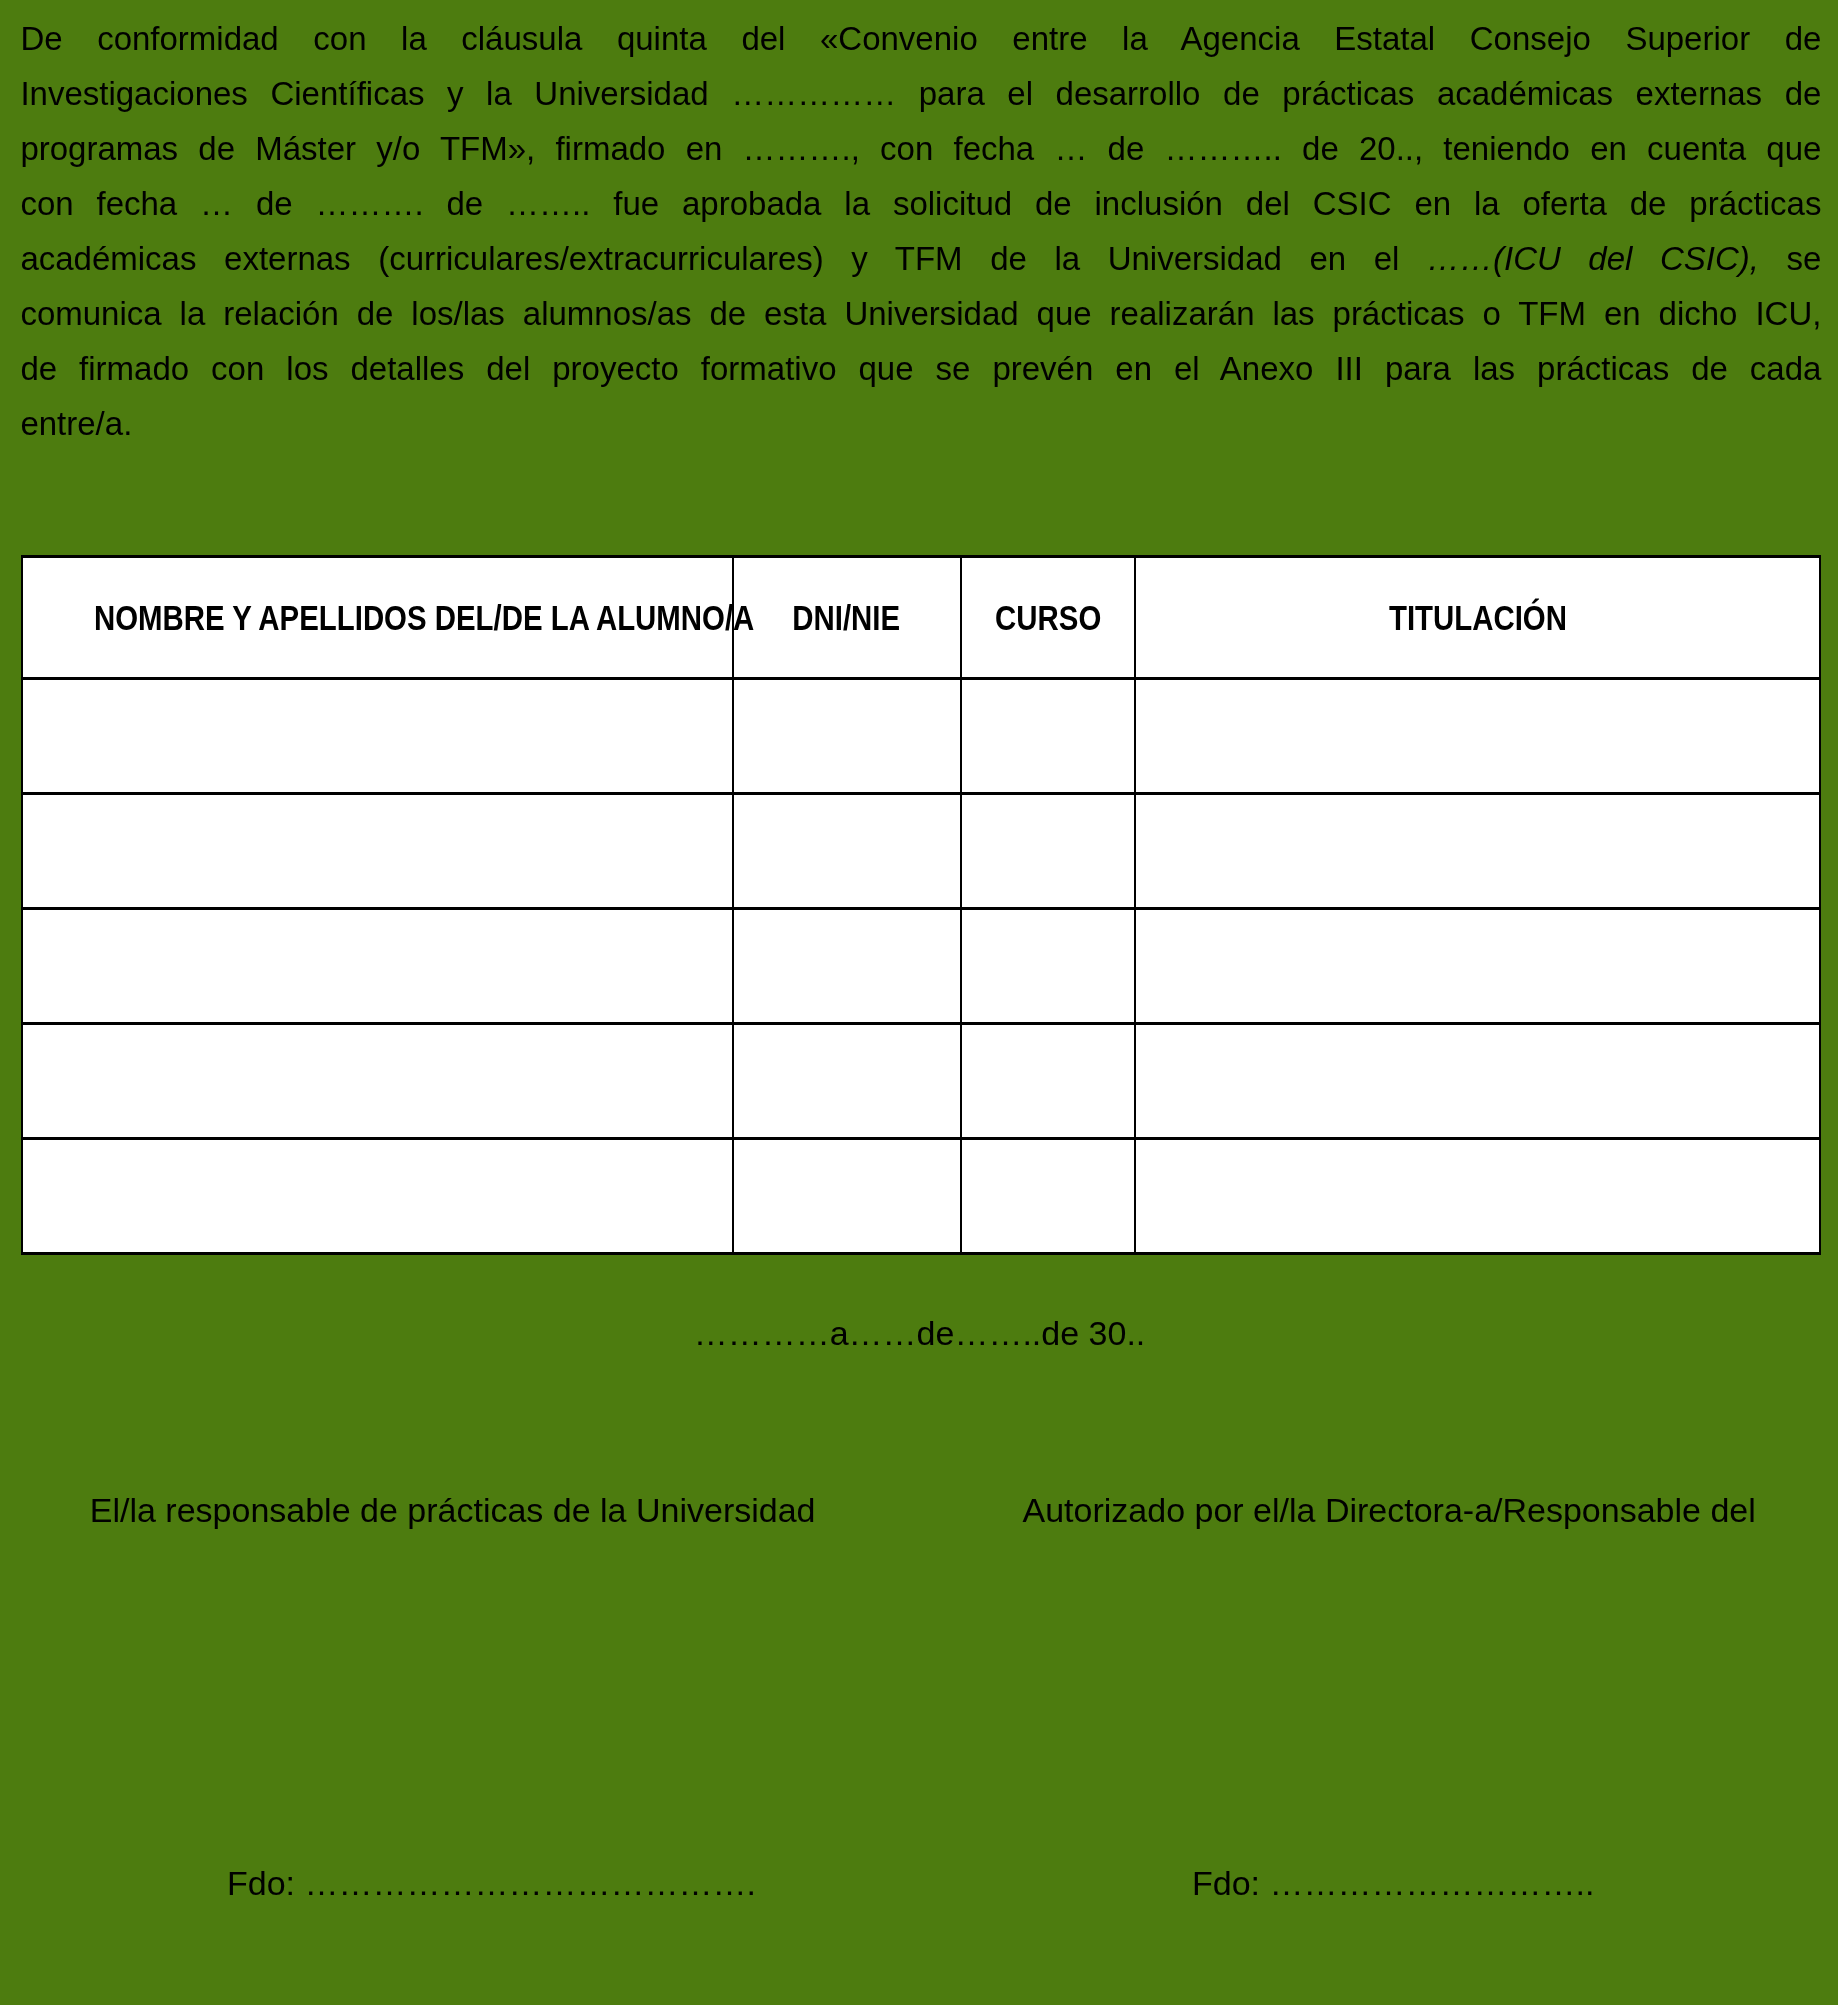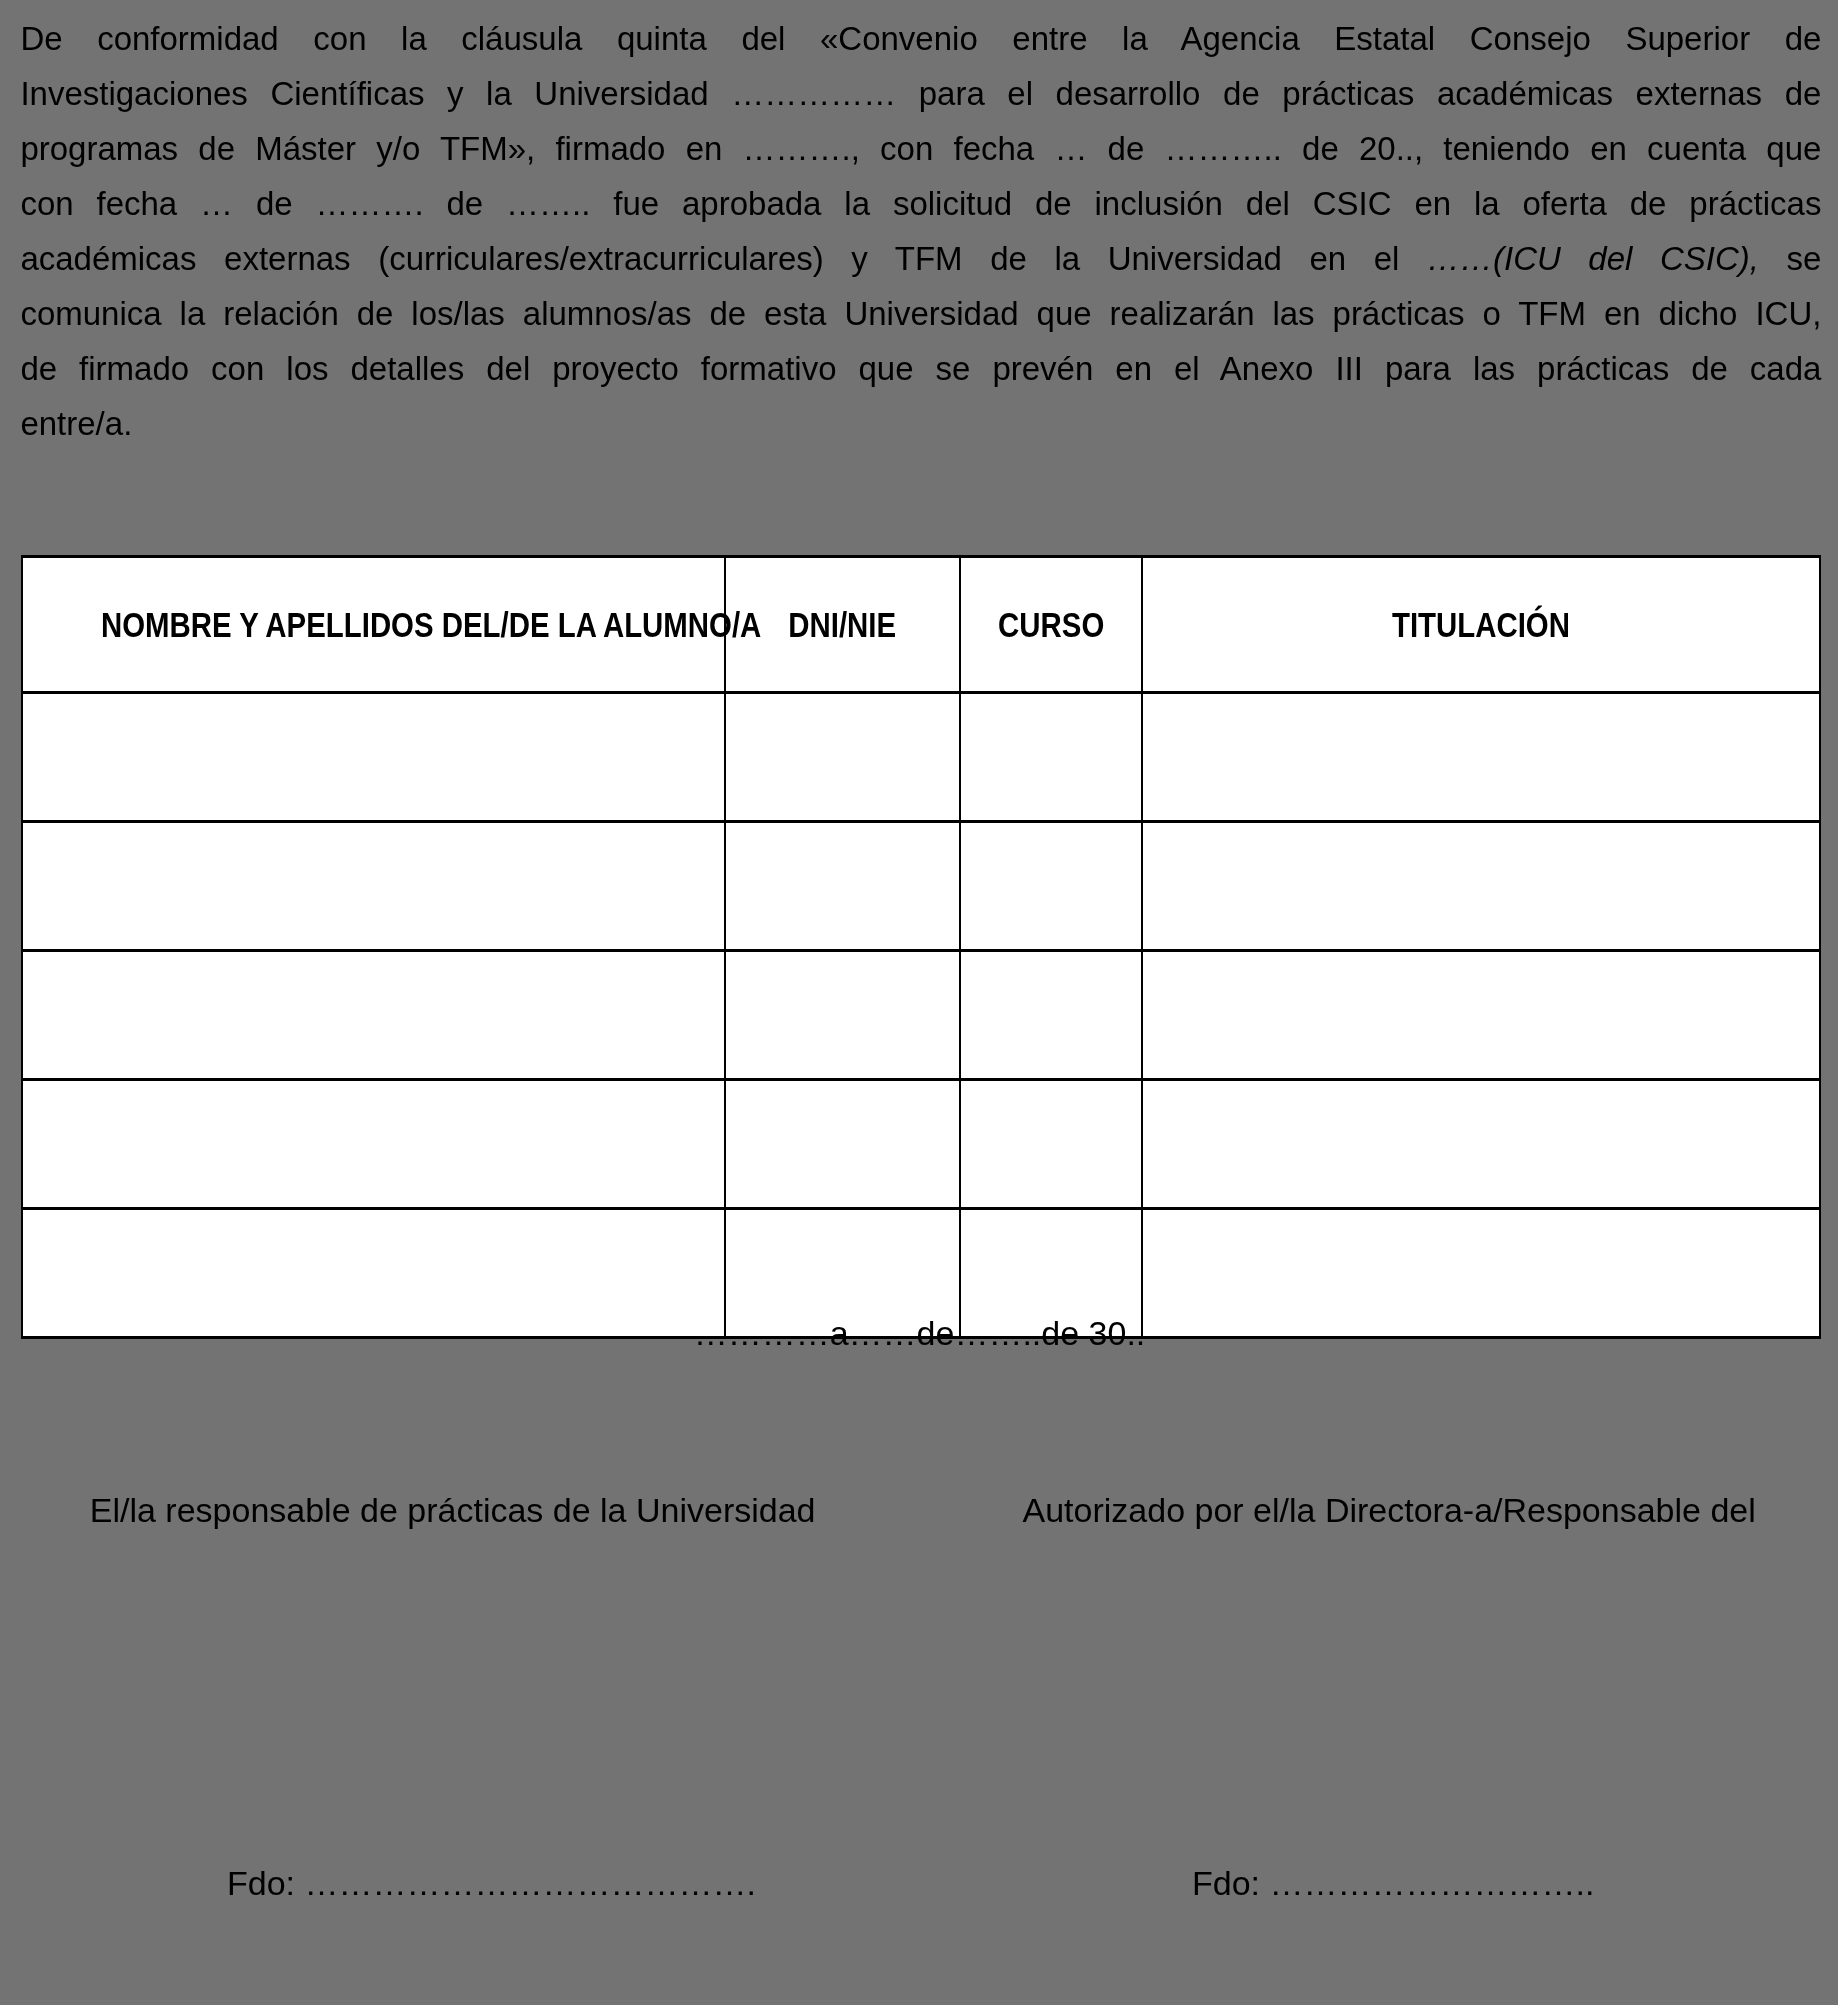--- a/index.html
+++ b/index.html
@@ -1,38 +1,38 @@
 <!DOCTYPE html>
 <html style="font-size:14px"><head>
 <meta charset="utf-8">
 <style>
   html,body { margin:0; padding:0; background:#ffffff; }
   .page {
     position:relative; width:1839px; height:2006px;
-    background:#737373; color:#000000;
+    background:#4d7c0f; color:#000000;
     font-family:"Liberation Sans", sans-serif;
     overflow:hidden;
   }
   
   .para {
     position:absolute; top:10.6px; left:20.4px; width:1801px;
     font-size:33px; line-height:55px; color:#000;
   }
   .jline { text-align:justify; text-align-last:justify; white-space:normal; }
   .jline.jlast { text-align-last:left; }
   .it { font-style:italic;margin-top:20px; }
   
   .doc-table {
     position:absolute; top:555px; left:21px; width:1800px;
     border-collapse:collapse; table-layout:fixed;
   }
   .doc-table th, .doc-table td {
     border:2.7px solid #000000;
     border-top-width:3.5px; border-bottom-width:3.5px;
-    padding:15px; background:#ffffff;
+    padding:8px; background:#ffffff;
   }
   .doc-table thead th {
     height:103px; font-weight:bold; font-size:35px;
     text-align:center; vertical-align:middle;
   }
   .doc-table tbody td { height:96px; }
   .c1 { width:40.1%; } .c2 { width:12.2%; } .c3 { width:9.1%; } .c4 { width:38.6%; }
   .cond {
     display:inline-block; transform:scaleX(0.84); transform-origin:center center;
     white-space:nowrap;

